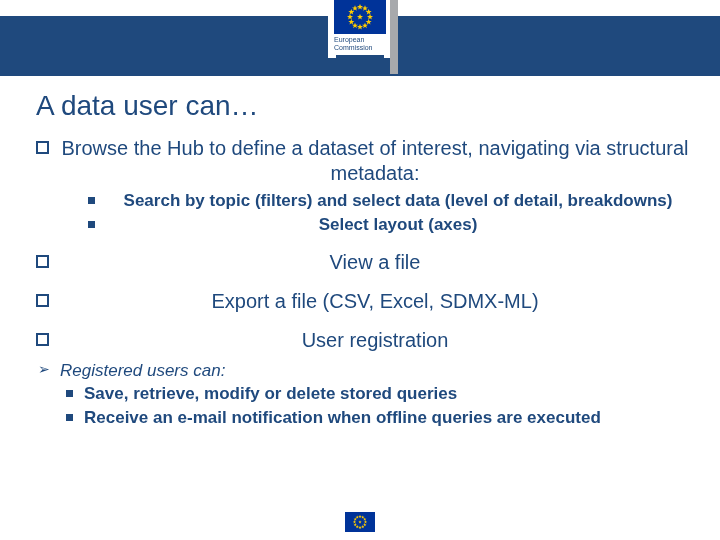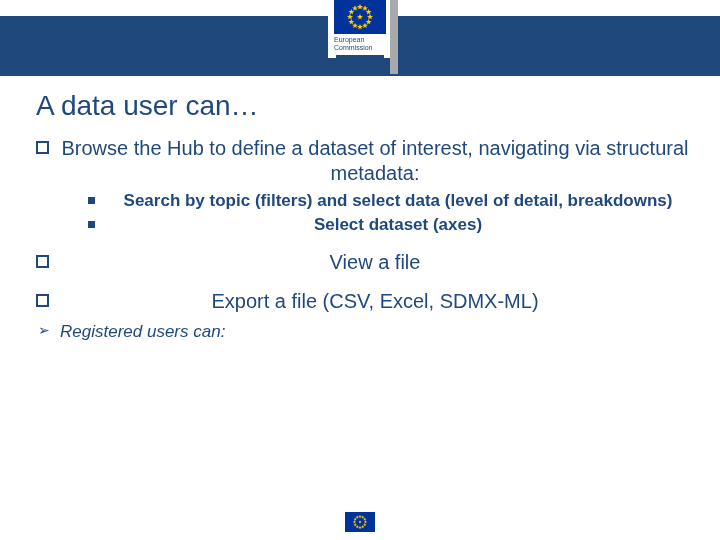--- a/index.html
+++ b/index.html
@@ -195,28 +195,33 @@
 </div>
 
 <div class="content">
   <h1 class="title">A data user can…</h1>
 
   <ul class="top">
     <li>
       <span>Browse the Hub to define a dataset of interest, navigating via structural metadata:</span>
       <ul class="sub">
         <li>Search by topic (filters) and select data (level of detail, breakdowns)</li>
-        <li>Select dataset (axes)</li>
+        <li>Select layout (axes)</li>
       </ul>
     </li>
     <li>View a file</li>
     <li>Export a file (CSV, Excel, SDMX-ML)</li>
+    <li>User registration</li>
   </ul>
 
   <div class="arrow-item">Registered users can:</div>
+  <ul class="sub2">
+    <li>Save, retrieve, modify or delete stored queries</li>
+    <li>Receive an e-mail notification when offline queries are executed</li>
+  </ul>
 </div>
 
 <div class="footer-flag">
   <svg width="30" height="20" viewBox="0 0 30 20">
     <rect width="30" height="20" fill="#003399"></rect>
     <g fill="#ffcc00" transform="translate(15,10) scale(0.55)">
       <g id="s2">
           <polygon points="0,-3 0.9,-0.9 3,-0.9 1.2,0.4 1.9,2.5 0,1.2 -1.9,2.5 -1.2,0.4 -3,-0.9 -0.9,-0.9"></polygon>
         </g>
       <use href="#s2" transform="rotate(30) translate(0,-10) rotate(-30)"></use>

